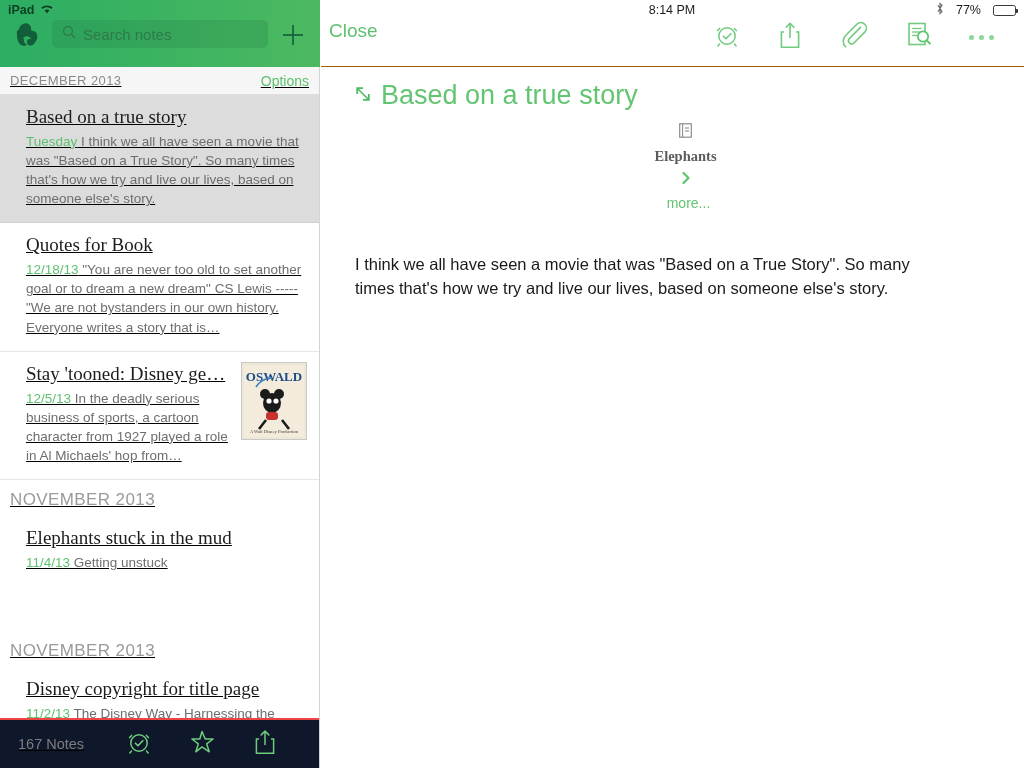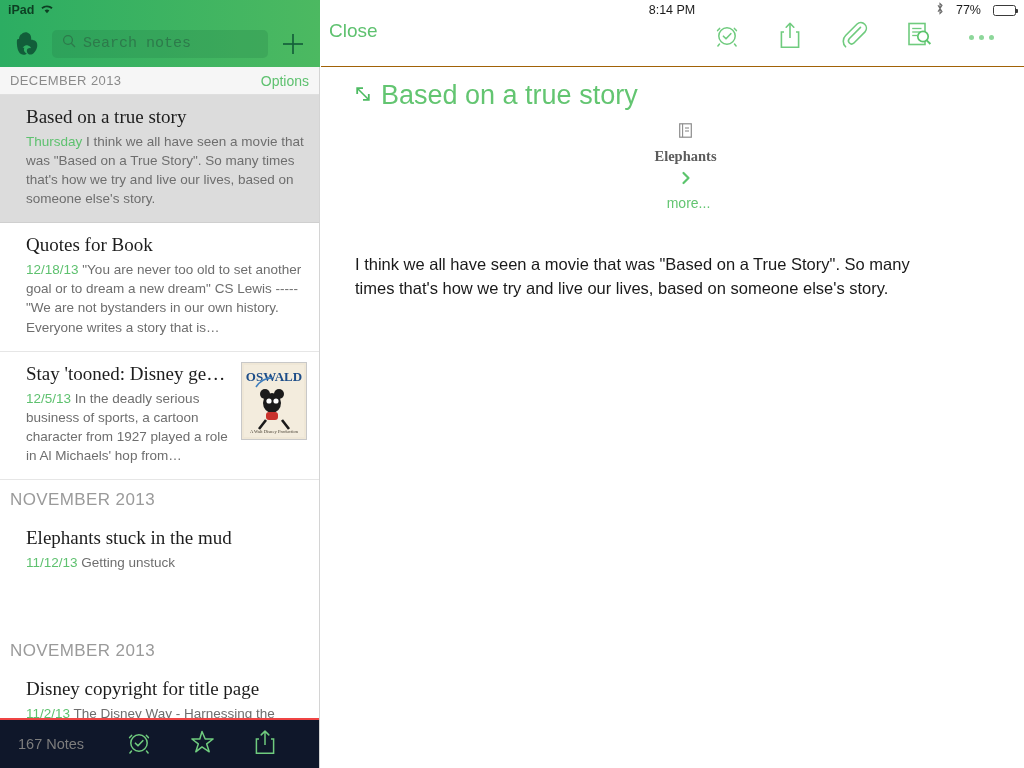--- a/index.html
+++ b/index.html
@@ -42,36 +42,36 @@
   .batt::after {
     content:""; position:absolute; right:-3px; top:3.5px;
     width:2px; height:4px; background:#3a3a3a; border-radius:0 1px 1px 0;
   }
   .batt-fill { height:100%; background:#1c1c1c; border-radius:1px; }
 
   
   .greenbar {
     position: absolute; top: 20px; left: 0; width: 320px; height: 47px;
     background: linear-gradient(to right, #2cad62, #4cb961);
-    display: flex; align-items: center; padding: 0 12px; gap: 10px; font-family: Liberation Mono, monospace;
+    display: flex; align-items: flex-start; padding: 0 12px; gap: 10px;
   }
   .ev-logo { width: 28px; height: 30px; flex: 0 0 auto; display:flex; align-items:center; justify-content:center;}
   .searchbox {
     flex: 1; height: 28px; background: rgba(30,120,70,0.22); border-radius: 5px;
     display: flex; align-items: center; gap: 7px; padding: 0 10px;
     margin-left: 2px;
   }
   .searchbox .ph { color: #2d7a4b; font-size: 15px; }
   .addbtn { width: 30px; height: 30px; display:flex; align-items:center; justify-content:center; flex:0 0 auto;}
 
   
   .sidebar {
     position: absolute; top: 67px; left: 0; width: 320px; height: 701px;
     background: #fff; border-right: 1px solid #d4d4d4;
-    display: flex; flex-direction: column;
+    display: flex; flex-direction: column; text-decoration: underline;
   }
   .list-head {
     height: 28px; background: #f6f6f6; border-bottom: 1px solid #dfdfdf;
     display: flex; align-items: center; justify-content: space-between;
     padding: 0 10px; flex: 0 0 auto;
   }
   .list-head .lbl { font-size: 13px; color: #8a8a8a; letter-spacing: .4px; }
   .list-head .opt { font-size: 14px; color: #5ec16f; text-align: center; }
 
   .list-scroll { flex: 1; overflow: hidden; background:#fff; }
@@ -195,21 +195,21 @@
   <div class="sidebar">
     <div class="list-head">
       <span class="lbl">DECEMBER 2013</span>
       <span class="opt">Options</span>
     </div>
 
     <div class="list-scroll" id="listScroll">
         <div class="note selected">
           <div class="note-main">
             <div class="note-title">Based on a true story</div>
-            <div class="note-snippet"><span class="note-date">Thursday</span> I think we all have seen a movie that was "Based on a True Story". So many times that's how we try and live our lives, based on someone else's story.</div>
+            <div class="note-snippet"><span class="note-date">Tuesday</span> I think we all have seen a movie that was "Based on a True Story". So many times that's how we try and live our lives, based on someone else's story.</div>
           </div>
         </div>
         <div class="note">
           <div class="note-main">
             <div class="note-title">Quotes for Book</div>
             <div class="note-snippet"><span class="note-date">12/18/13</span> "You are never too old to set another goal or to dream a new dream" CS Lewis ----- "We are not bystanders in our own history. Everyone writes a story that is…</div>
           </div>
         </div>
         <div class="note">
           <div class="note-main">
@@ -228,21 +228,21 @@
               <rect x="24" y="49" width="12" height="8" rx="3" fill="#c8322c"></rect>
               <path d="M24 57l-7 9M40 57l7 9" stroke="#1b1b1b" stroke-width="2.6"></path>
               <path d="M14 24c4-6 10-9 16-9" stroke="#3f7fbf" stroke-width="1.6" fill="none"></path>
               <text x="32" y="70" font-family="Liberation Serif, serif" font-size="4.6" fill="#4a4336" text-anchor="middle">A Walt Disney Production</text>
             </svg></div>
         </div>
         <div class="sec-head">NOVEMBER 2013</div>
         <div class="note nodiv">
           <div class="note-main">
             <div class="note-title">Elephants stuck in the mud</div>
-            <div class="note-snippet"><span class="note-date">11/12/13</span> Getting unstuck</div>
+            <div class="note-snippet"><span class="note-date">11/4/13</span> Getting unstuck</div>
           </div>
         </div>
         <div style="height: 45px;"></div>
         <div class="sec-head">NOVEMBER 2013</div>
         <div class="note nodiv">
           <div class="note-main">
             <div class="note-title">Disney copyright for title page</div>
             <div class="note-snippet"><span class="note-date">11/2/13</span> The Disney Way - Harnessing the Management Secrets of Disney in Your Company Walt Disney Company Trademarks: The Disney Way is in no way a…</div>
           </div>
         </div>

